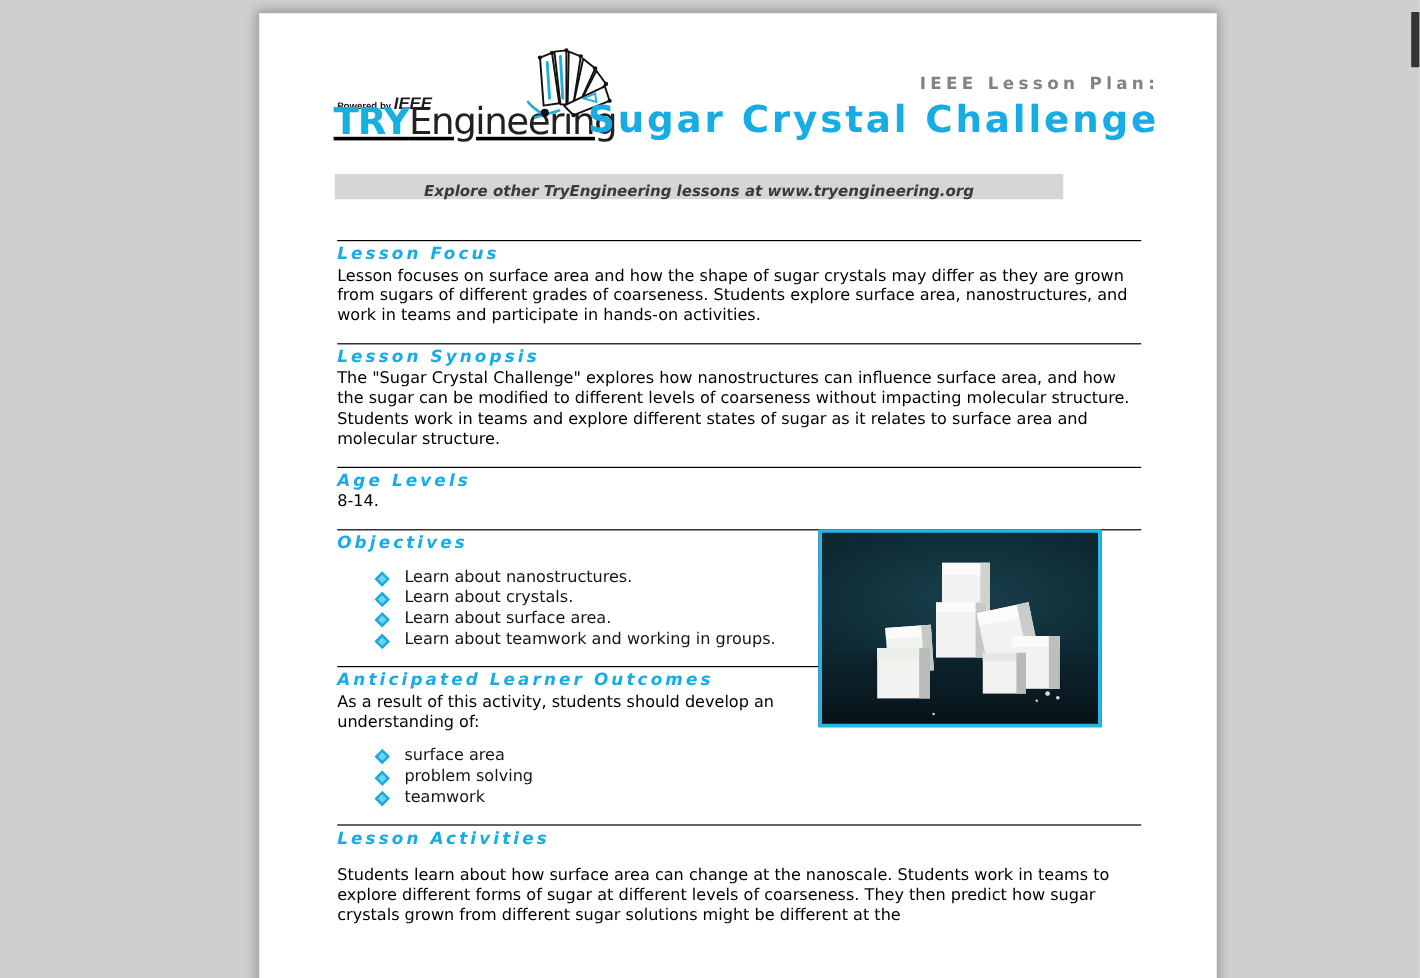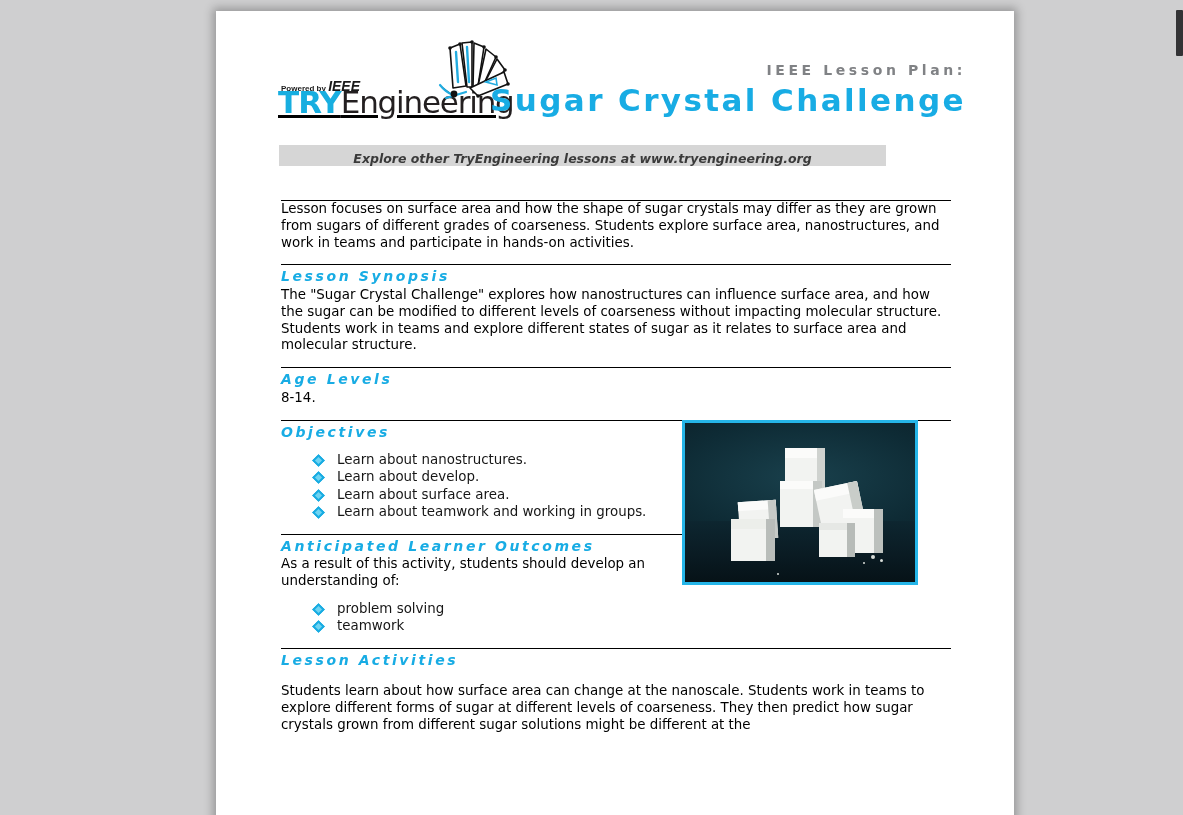--- a/index.html
+++ b/index.html
@@ -337,20 +337,21 @@
 
       <div class="banner">
         <span class="banner-text">Explore other TryEngineering lessons at www.tryengineering.org</span>
       </div>
 
       <div class="body-area">
 
         <div class="sec-gap-lg"></div>
         <div class="sec">
           <hr class="rule">
+          <div class="sec-head">Lesson Focus</div>
           <p class="para">Lesson focuses on surface area and how the shape of sugar crystals may differ as they are grown from sugars of different grades of coarseness. Students explore surface area, nanostructures, and work in teams and participate in hands-on activities.</p>
         </div>
 
         <div class="sec-gap-md"></div>
         <div class="sec">
           <hr class="rule">
           <div class="sec-head">Lesson Synopsis</div>
           <p class="para">The "Sugar Crystal Challenge" explores how nanostructures can influence surface area, and how the sugar can be modified to different levels of coarseness without impacting molecular structure.  Students work in teams and explore different states of sugar as it relates to surface area and molecular structure.</p>
         </div>
 
@@ -402,32 +403,33 @@
             <div class="speck" style="left:178px; top:139px; width:2px; height:2px;"></div>
             <div class="speck" style="left:92px; top:150px; width:2px; height:2px;"></div>
           </div>
 
           <div class="left-col">
             <div class="sec">
               <hr class="rule">
               <div class="sec-head">Objectives</div>
               <ul class="bullets tight">
                 <li><span class="dia"></span><span>Learn about nanostructures.</span></li>
-                <li><span class="dia"></span><span>Learn about develop.</span></li>
+                <li><span class="dia"></span><span>Learn about crystals.</span></li>
                 <li><span class="dia"></span><span>Learn about surface area.</span></li>
                 <li><span class="dia"></span><span>Learn about teamwork and working in groups.</span></li>
               </ul>
             </div>
 
             <div class="sec-gap-md"></div>
             <div class="sec">
               <hr class="rule short">
               <div class="sec-head">Anticipated Learner Outcomes</div>
               <p class="para narrow">As a result of this activity, students should develop an understanding of:</p>
               <ul class="bullets tight">
+                <li><span class="dia"></span><span>surface area</span></li>
                 <li><span class="dia"></span><span>problem solving</span></li>
                 <li><span class="dia"></span><span>teamwork</span></li>
               </ul>
             </div>
           </div>
         </div>
 
         <div class="sec-gap-md"></div>
         <div class="sec">
           <hr class="rule">

